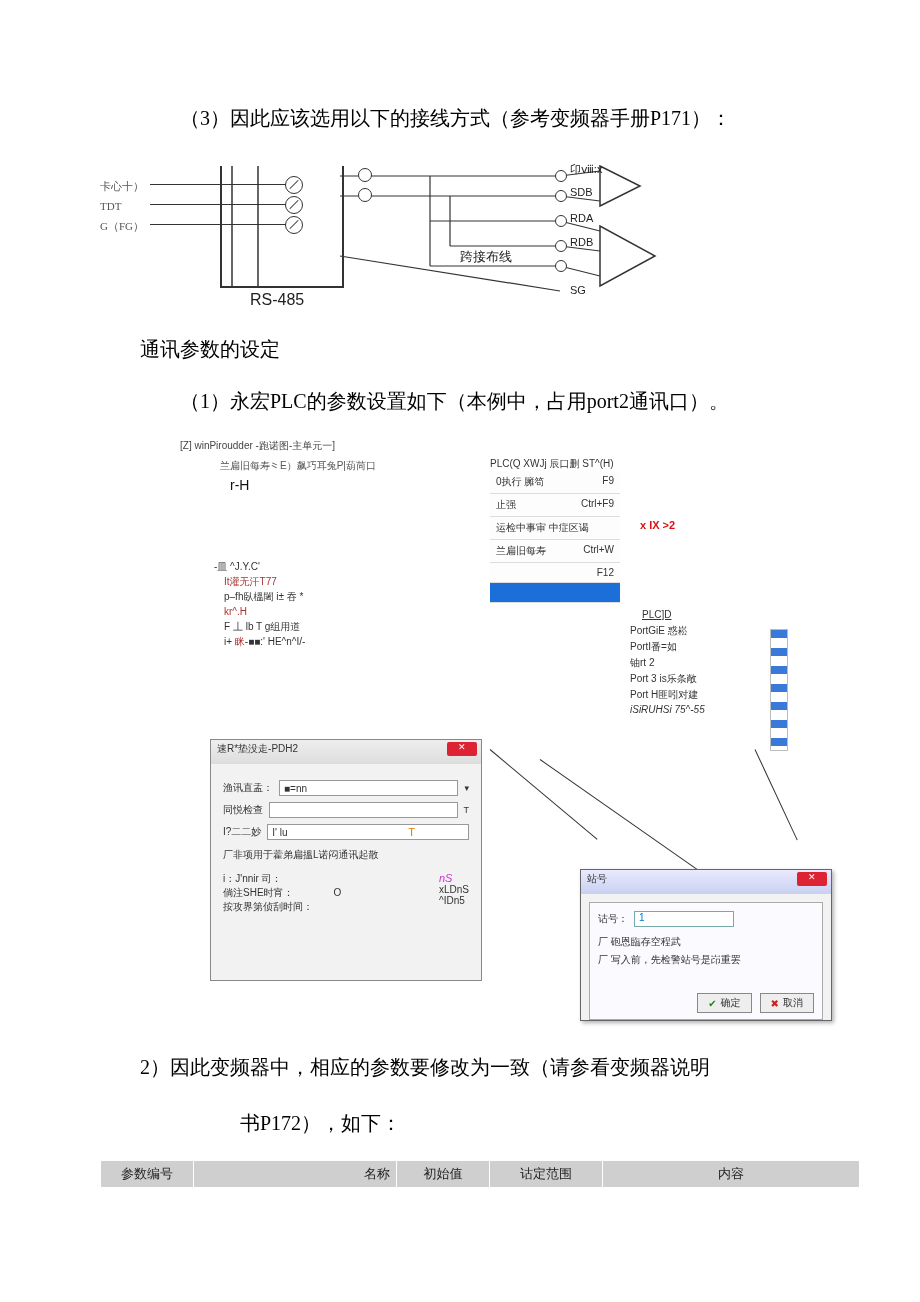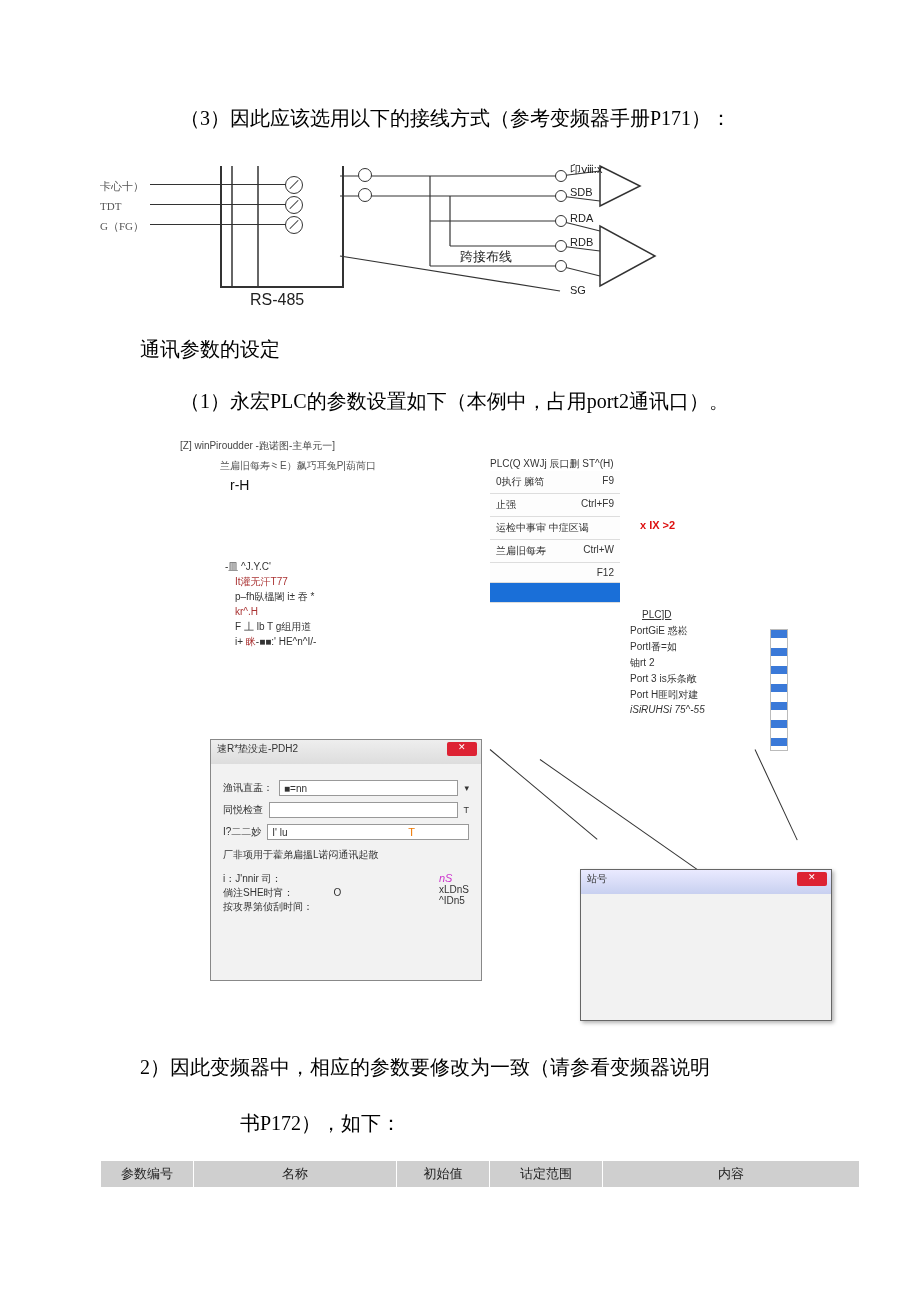--- a/index.html
+++ b/index.html
@@ -144,21 +144,21 @@
     font-size:10px; color:#333;
   }
   .fig2 .plcd-box .title { text-decoration: underline; margin-bottom:4px;margin-left:12px;}
   .fig2 .plcd-box .item { margin:2px 0; }
   .fig2 .plcd-box .ital { font-style: italic; }
   .fig2 .left-tree {
     position:absolute; left:30px; top:120px; width:170px;
     font-size:10px; color:#333;
   }
   .fig2 .left-tree .br { color:#a33; }
-  .fig2 .left-tree .line { margin:1px 15px; }
+  .fig2 .left-tree .line { margin:1px 4px; }
   .fig2 .sidepanel {
     position:absolute; left:310px; top:170px; width:120px; height:150px;
     background:#f6f6f6; border:1px solid #bbb;
   }
   .fig2 .sidepanel .top { height:14px; background:#1a6fd8; }
   .fig2 .sidepanel .txt { padding:6px; font-size:10px; color:#555;}
   .fig2 .sidepanel .mw { color:#c3c; font-size:10px; position:absolute; left:-30px; top:80px;}
   .fig2 .sidepanel .nbox { position:absolute; left:-10px; top:100px; border:1px solid #e9a; padding:2px 4px; font-size:10px; color:#c55; background:#fff;}
   .fig2 .dlg1 {
     position:absolute; left:30px; top:300px; width:270px; height:240px;
@@ -374,31 +374,43 @@
           </div>
         </div>
       </div>
     </div>
 
     <div class="dlg2">
       <div class="titlebar">
         <span>站号</span>
         <div class="closebtn"></div>
       </div>
+      <div class="inner">
+        <div class="inrow">
+          <span>诂号：</span>
+          <span class="inp">1</span>
+        </div>
+        <div class="chk">厂 砲恩臨存空程武</div>
+        <div class="chk">厂 写入前，先检警站号是岇重罢</div>
+        <div class="btns">
+          <div class="btn ok">确定</div>
+          <div class="btn cancel">取消</div>
+        </div>
+      </div>
     </div>
   </div>
 
   <div class="para-sub2">2）因此变频器中，相应的参数要修改为一致（请参看变频器说明</div>
   <div class="para-indent2">书P172），如下：</div>
 
   <table class="params">
     <tbody>
         <tr>
       <th style="width:80px;">参数编号</th>
-      <th style="width:190px;">名称</th>
+      <th style="width:190px;text-align:right;">名称</th>
       <th style="width:80px;">初始值</th>
       <th style="width:100px;">诂定范围</th>
       <th>内容</th>
     </tr>
   </tbody>
     </table>
 
 </div>
 
 </body></html>

